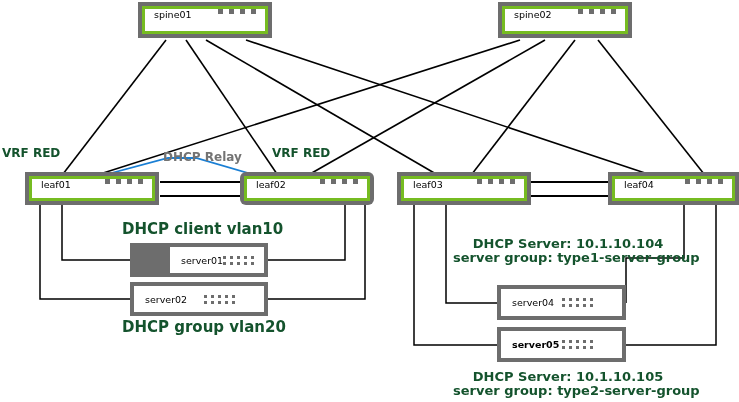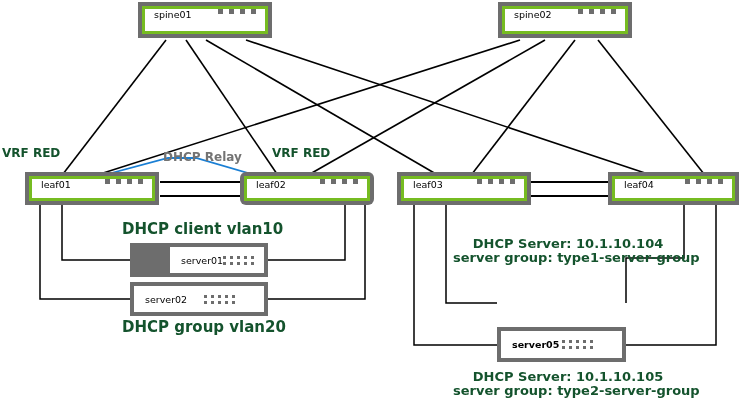--- a/index.html
+++ b/index.html
@@ -253,20 +253,37 @@
           <i></i>
           <i></i>
           <i></i>
           <i></i>
           <i></i>
           <i></i>
       </span>
     </div>
   </div>
 
+  <div class="server" style="left:497px; top:285px; width:129px; height:35px;">
+    <div class="server-inner">
+      <span class="node-label">server04</span>
+      <span class="dot-grid">
+        <i></i>
+          <i></i>
+          <i></i>
+          <i></i>
+          <i></i>
+          <i></i>
+          <i></i>
+          <i></i>
+          <i></i>
+          <i></i>
+      </span>
+    </div>
+  </div>
 
   <div class="server" style="left:497px; top:327px; width:129px; height:35px;font-weight:bold;">
     <div class="server-inner">
       <span class="node-label">server05</span>
       <span class="dot-grid">
         <i></i>
           <i></i>
           <i></i>
           <i></i>
           <i></i>

